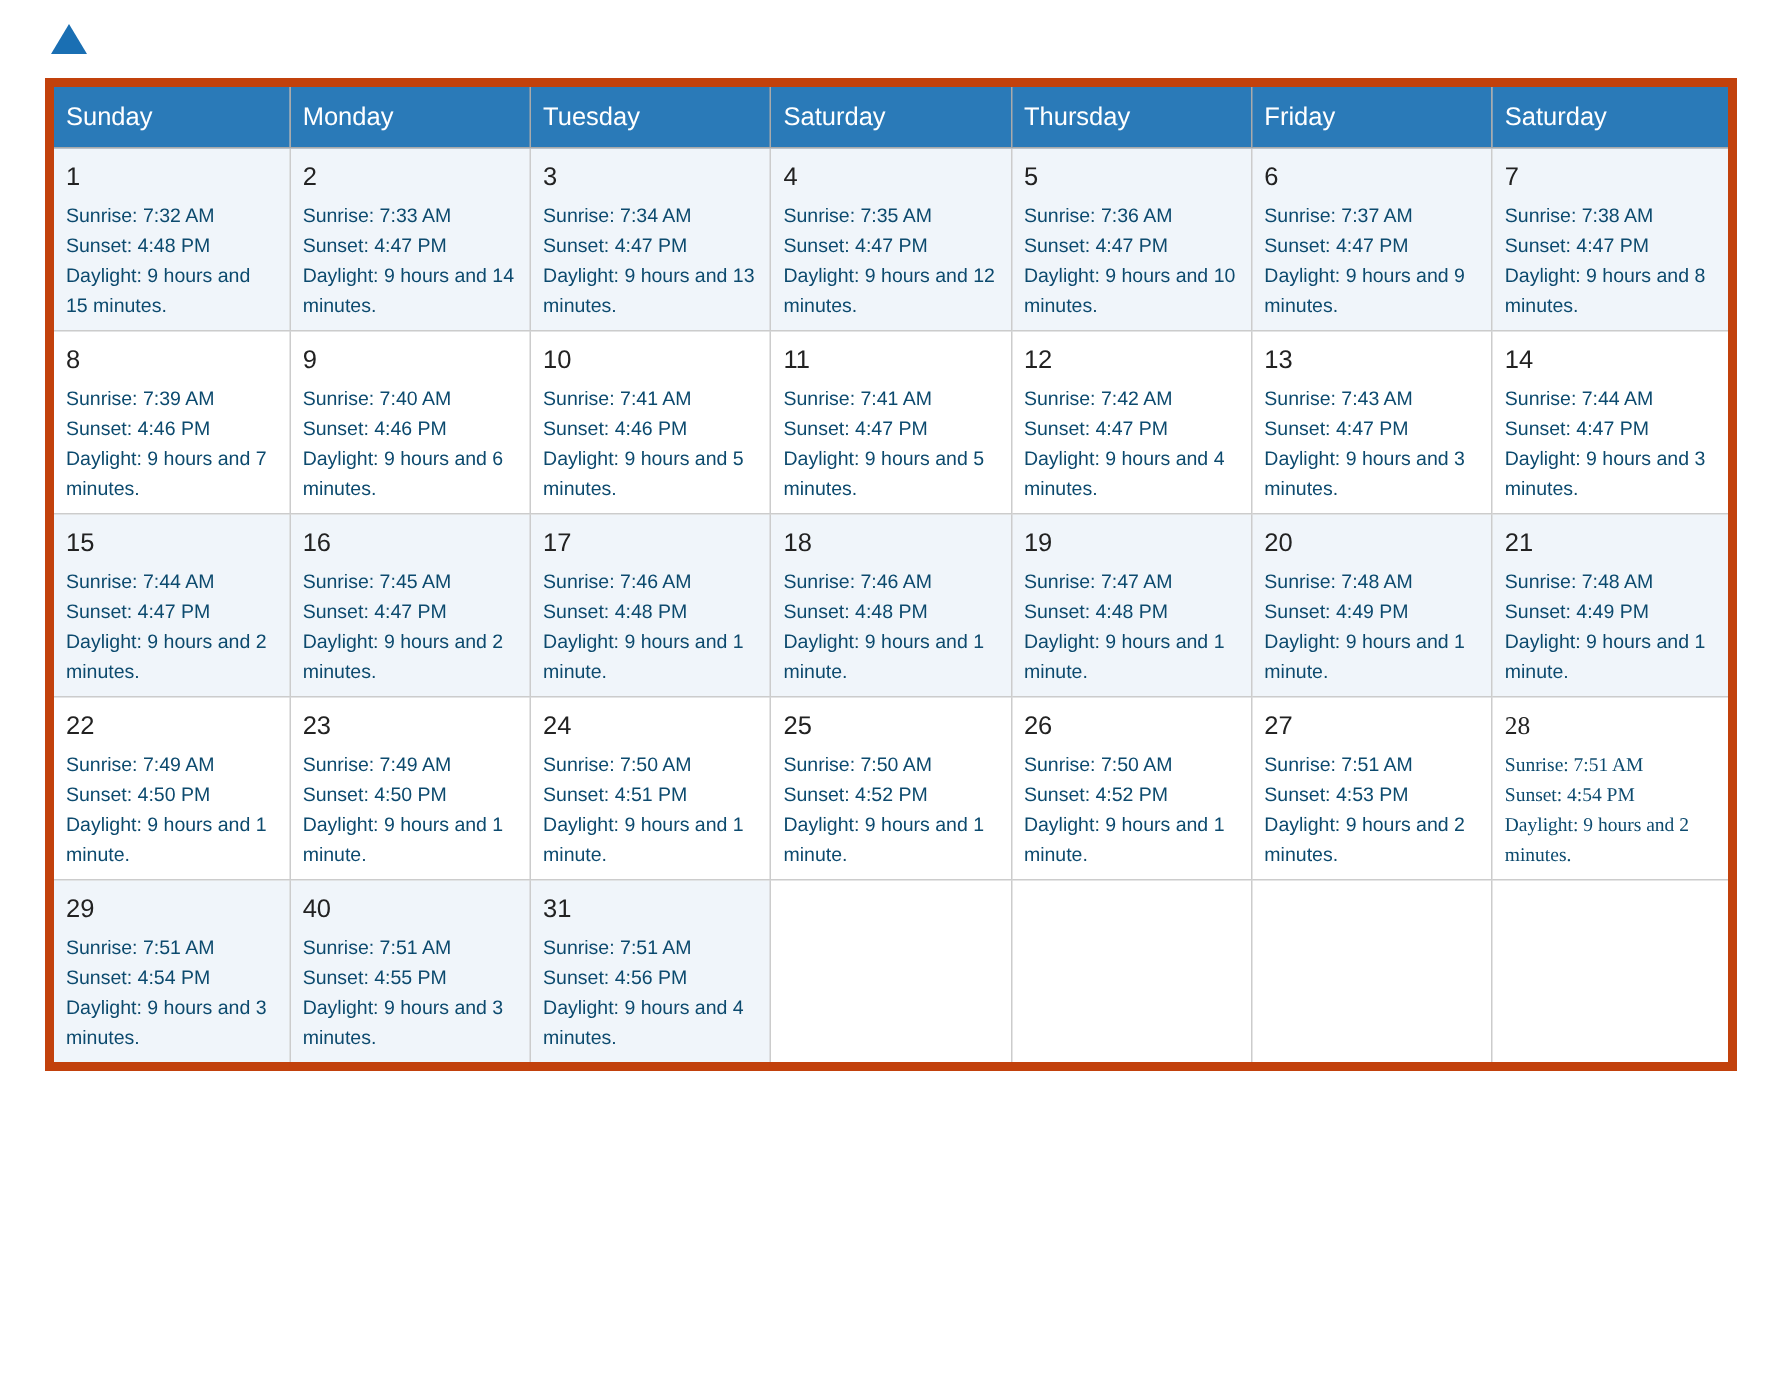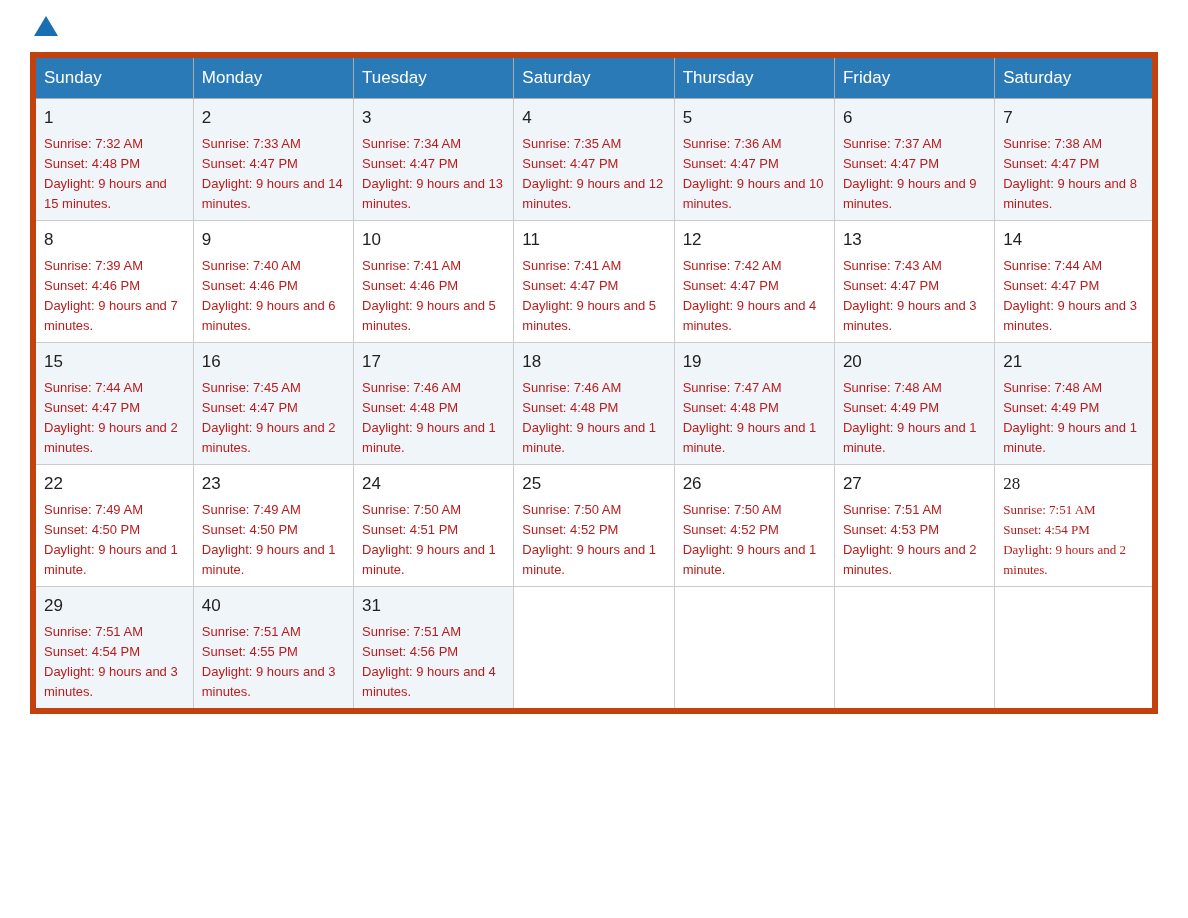--- a/index.html
+++ b/index.html
@@ -91,21 +91,21 @@
     }
     .day-number {
       font-size: 17px;
       font-weight: normal;
       color: #222;
       display: block;
       margin-bottom: 3px;
     }
     .day-info {
       font-size: 13px;
-      color: #b91c1c;
+      color: #0c4a6e;
       line-height: 1.55;
     }
     .empty-cell {
       background-color: #fff !important;
     }
   </style>
 </head>
 <body>
 
 <div class="header">

